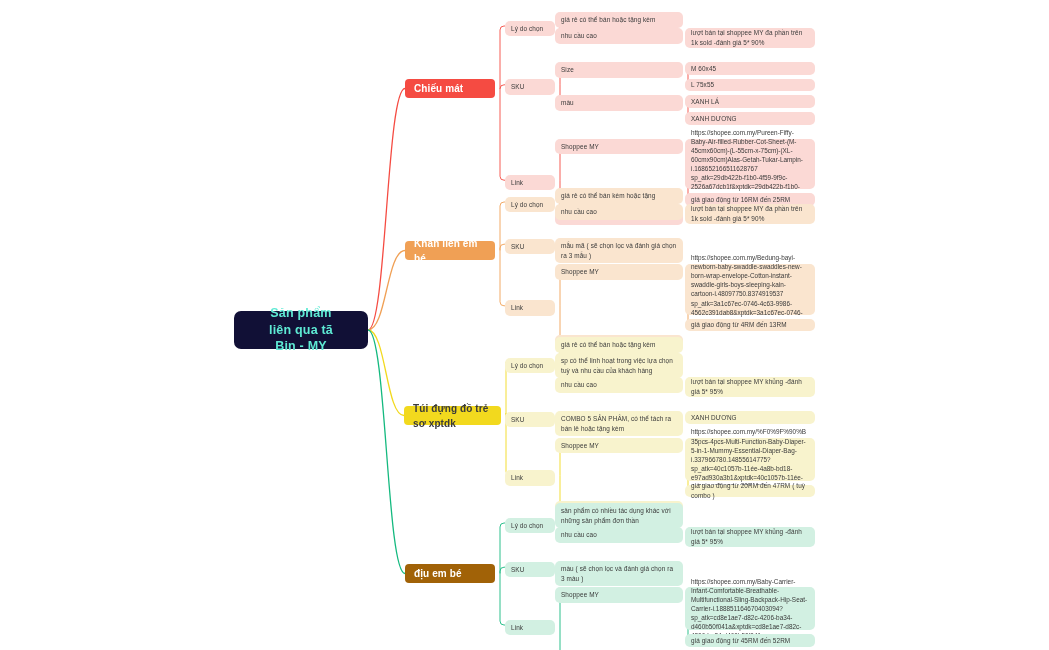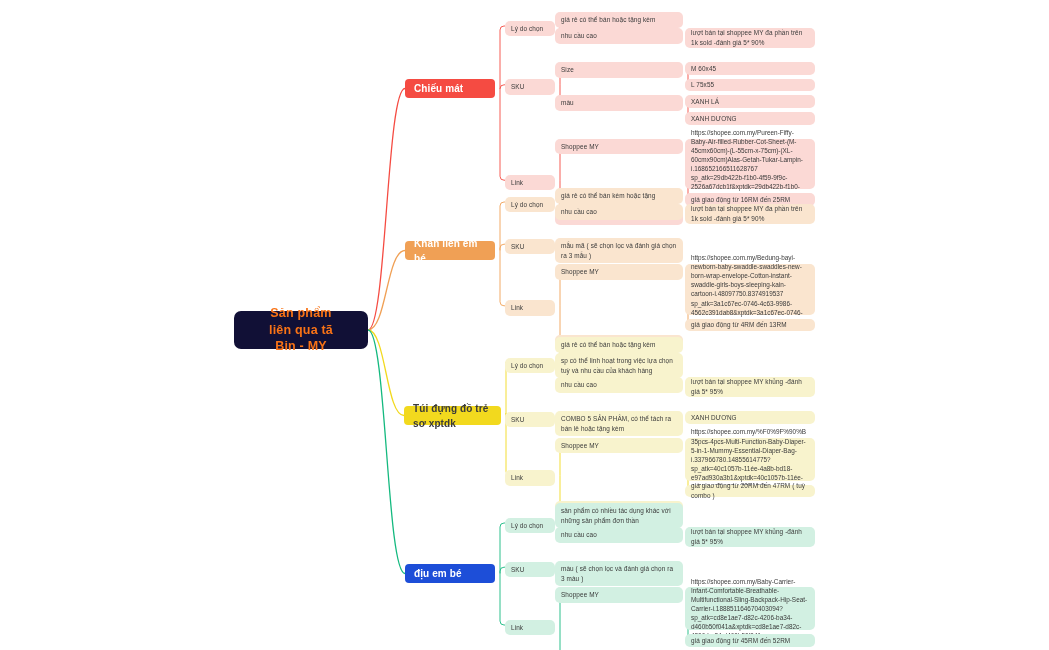--- a/index.html
+++ b/index.html
@@ -28,21 +28,21 @@
     font-size: 6.2px;
     line-height: 1.5;
     color: #3a3a3a;
     letter-spacing: 0.1px;
     word-break: break-word;
     display: flex;
     align-items: center;
   }
   .root {
     background: #111036;
-    color: #f97316;
+    color: #5eead4;
     font-size: 12.5px;
     font-weight: bold;
     line-height: 1.35;
     border-radius: 7px;
     padding: 9px 26px;
     text-align: center;
     justify-content: center;
     letter-spacing: 0.2px;
   }
   .branch {
@@ -159,21 +159,21 @@
       <div class="node lvl2" style="left: 685px; top: 377px; width: 130px; background: rgb(248, 243, 205); height: 20.2px; align-items: center;">lượt bán tại shoppee MY khủng -đánh giá 5* 95%</div>
       <div class="node lvl2" style="left: 505px; top: 357.5px; width: 50px; background: rgb(248, 243, 205);">Lý do chọn</div>
       <div class="node lvl2" style="left: 555px; top: 411.2px; width: 128px; background: rgb(248, 243, 205);">COMBO 5 SẢN PHẨM, có thể tách ra bán lẻ hoặc tặng kèm</div>
       <div class="node lvl2" style="left: 685px; top: 411.2px; width: 130px; background: rgb(248, 243, 205); height: 12.6px; align-items: center;">XANH DƯƠNG</div>
       <div class="node lvl2" style="left: 505px; top: 411.7px; width: 50px; background: rgb(248, 243, 205);">SKU</div>
       <div class="node lvl2" style="left: 555px; top: 437.8px; width: 128px; background: rgb(248, 243, 205);">Shoppee MY</div>
       <div class="node lvl2 url" style="left: 685px; top: 437.8px; width: 130px; background: rgb(248, 243, 205); height: 43px; align-items: center;">https://shopee.com.my/%F0%9F%90%B35pcs-4pcs-Multi-Function-Baby-Diaper-5-in-1-Mummy-Essential-Diaper-Bag-i.337966780.14855614775?sp_atk=40c1057b-11ée-4a8b-bd18-e97ad930a3b1&amp;xptdk=40c1057b-11ée-4a8b-bd18-e97ad930a3b1</div>
       <div class="node lvl2" style="left: 685px; top: 484.8px; width: 130px; background: rgb(248, 243, 205); height: 12.6px; align-items: center;">giá giao động từ 20RM đến 47RM ( tuỳ combo )</div>
       <div class="node lvl2" style="left: 555px; top: 501.4px; width: 128px; background: rgb(248, 243, 205);">1688</div>
       <div class="node lvl2" style="left: 505px; top: 470.1px; width: 50px; background: rgb(248, 243, 205);">Link</div>
-      <div class="node branch" style="left: 405px; top: 564px; width: 90px; background: #1d4ed8; height: 19px;">địu em bé</div>
+      <div class="node branch" style="left: 405px; top: 564px; width: 90px; background: #a16207; height: 19px;">địu em bé</div>
       <div class="node lvl2" style="left: 555px; top: 503px; width: 128px; background: rgb(210, 240, 226);">sản phẩm có nhiều tác dụng khác với những sản phẩm đơn thần</div>
       <div class="node lvl2" style="left: 555px; top: 527px; width: 128px; background: rgb(210, 240, 226);">nhu cầu cao</div>
       <div class="node lvl2" style="left: 685px; top: 527px; width: 130px; background: rgb(210, 240, 226); height: 20.2px; align-items: center;">lượt bán tại shoppee MY khủng -đánh giá 5* 95%</div>
       <div class="node lvl2" style="left: 505px; top: 517.5px; width: 50px; background: rgb(210, 240, 226);">Lý do chọn</div>
       <div class="node lvl2" style="left: 555px; top: 561.2px; width: 128px; background: rgb(210, 240, 226);">màu ( sẽ chọn lọc và đánh giá chọn ra 3 màu )</div>
       <div class="node lvl2" style="left: 505px; top: 561.7px; width: 50px; background: rgb(210, 240, 226);">SKU</div>
       <div class="node lvl2" style="left: 555px; top: 587.2px; width: 128px; background: rgb(210, 240, 226);">Shoppee MY</div>
       <div class="node lvl2 url" style="left: 685px; top: 587.2px; width: 130px; background: rgb(210, 240, 226); height: 43px; align-items: center;">https://shopee.com.my/Baby-Carrier-Infant-Comfortable-Breathable-Multifunctional-Sling-Backpack-Hip-Seat-Carrier-i.188851164670403094?sp_atk=cd8e1ae7-d82c-4206-ba34-d460b50f041a&amp;xptdk=cd8e1ae7-d82c-4206-ba34-d460b50f041a</div>
       <div class="node lvl2" style="left: 685px; top: 634.2px; width: 130px; background: rgb(210, 240, 226); height: 12.6px; align-items: center;">giá giao động từ 45RM đến 52RM</div>
       <div class="node lvl2" style="left: 505px; top: 619.5px; width: 50px; background: rgb(210, 240, 226);">Link</div>

